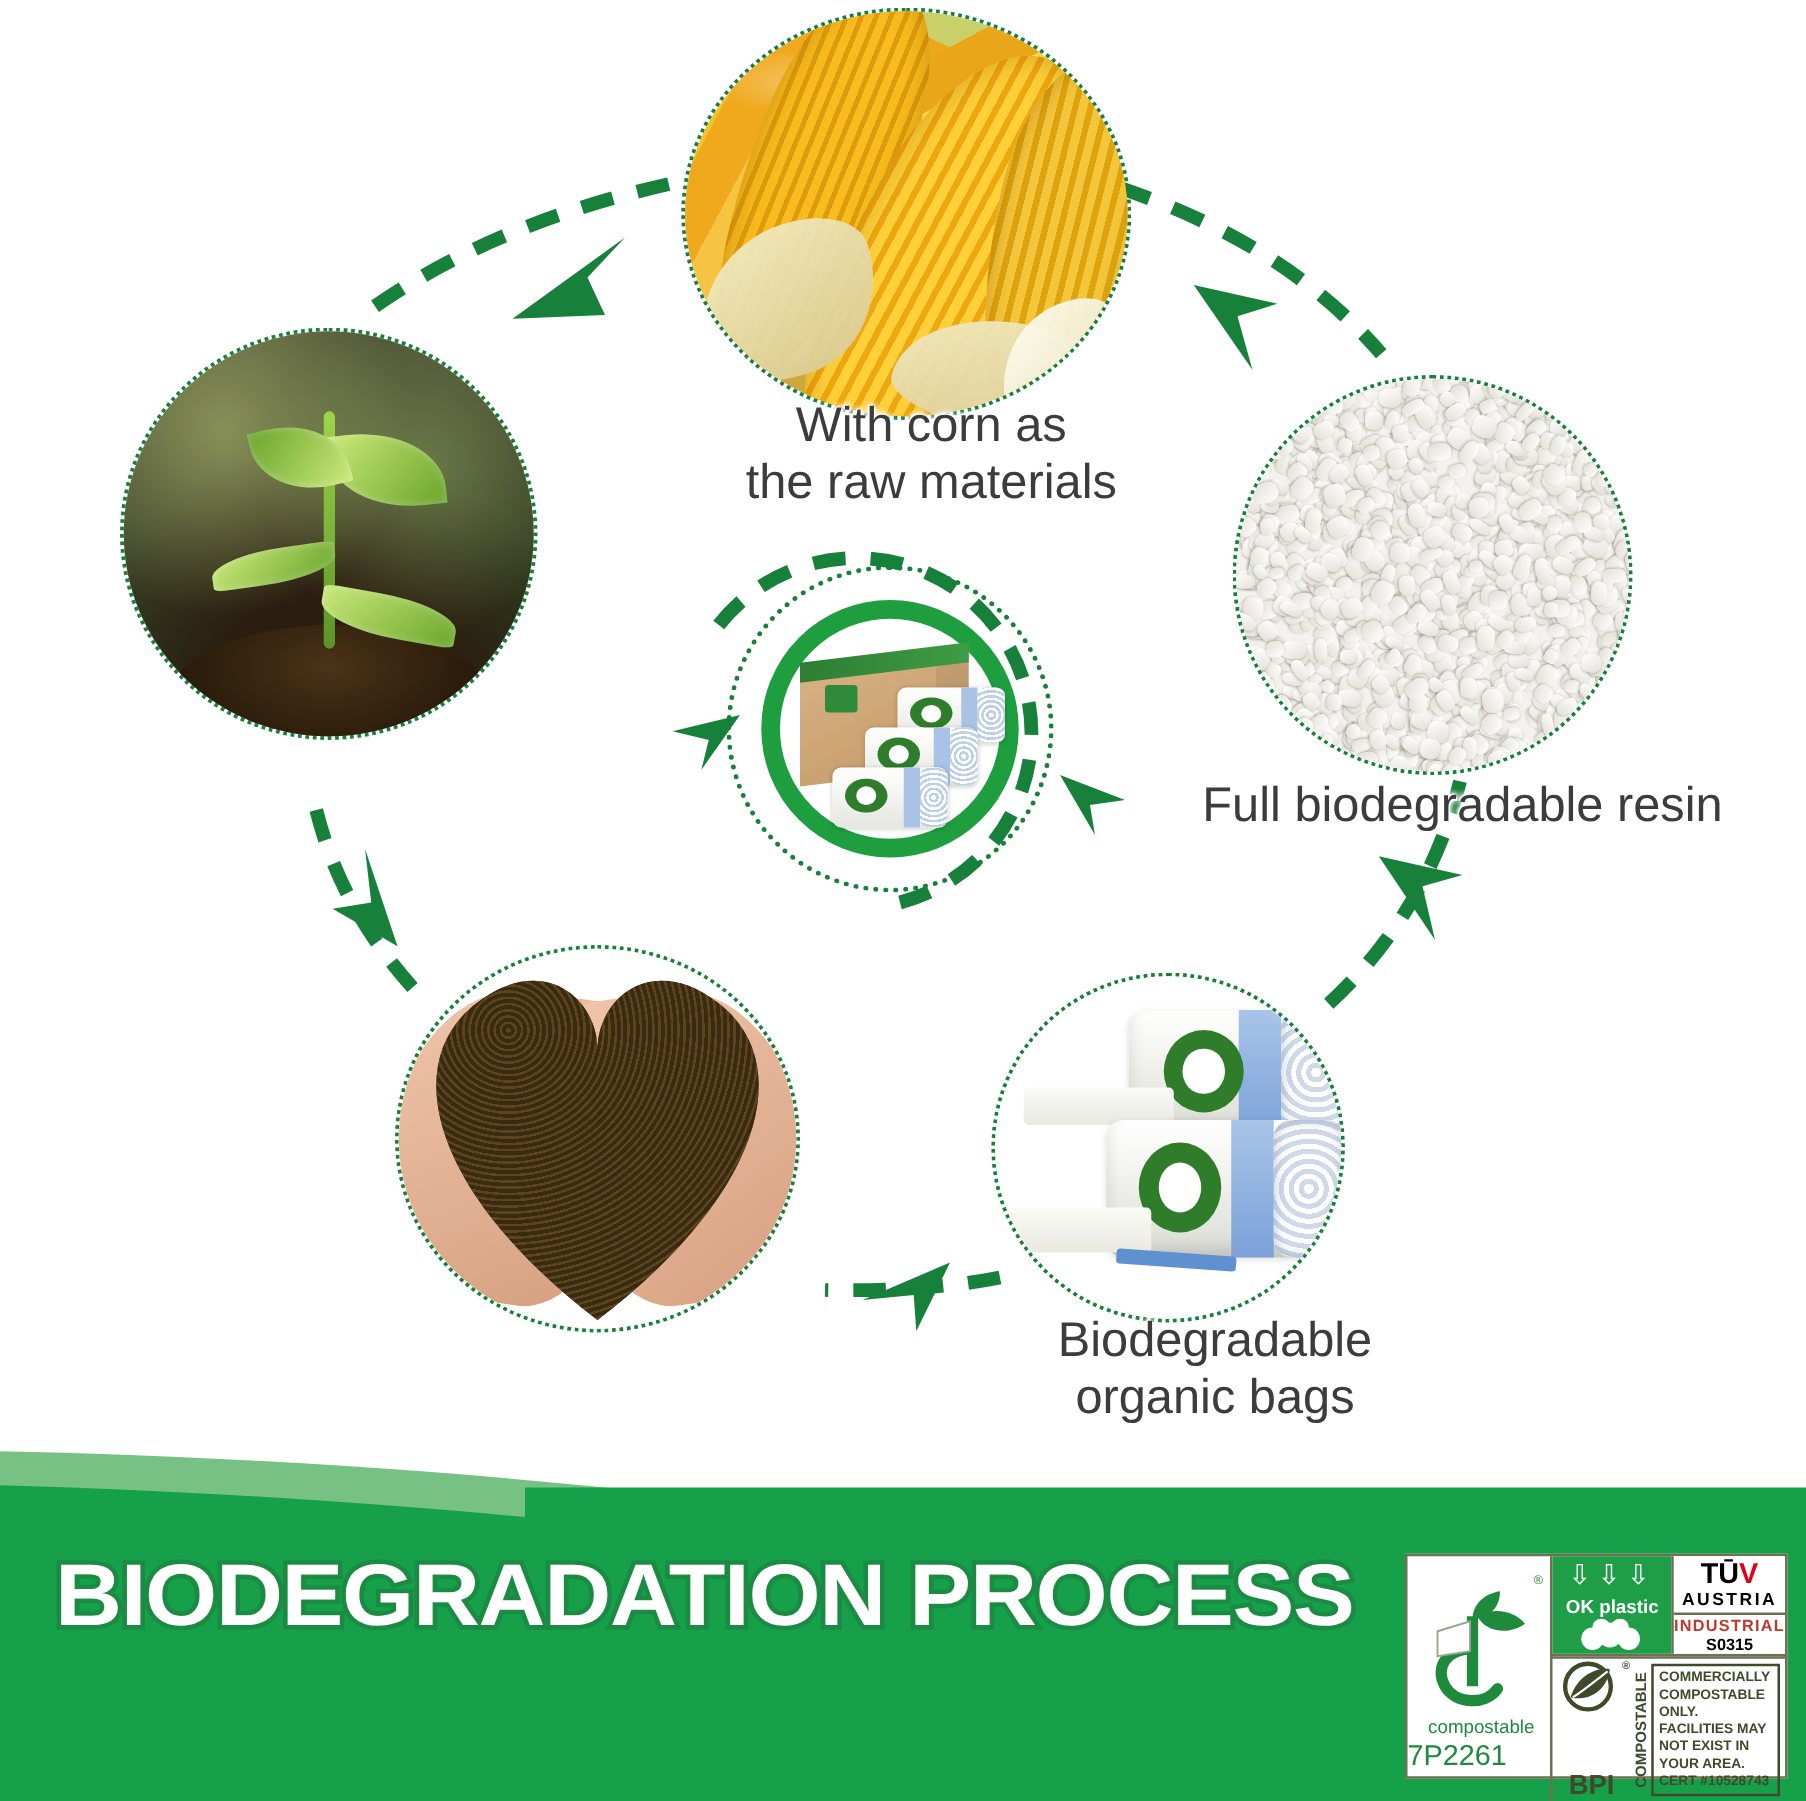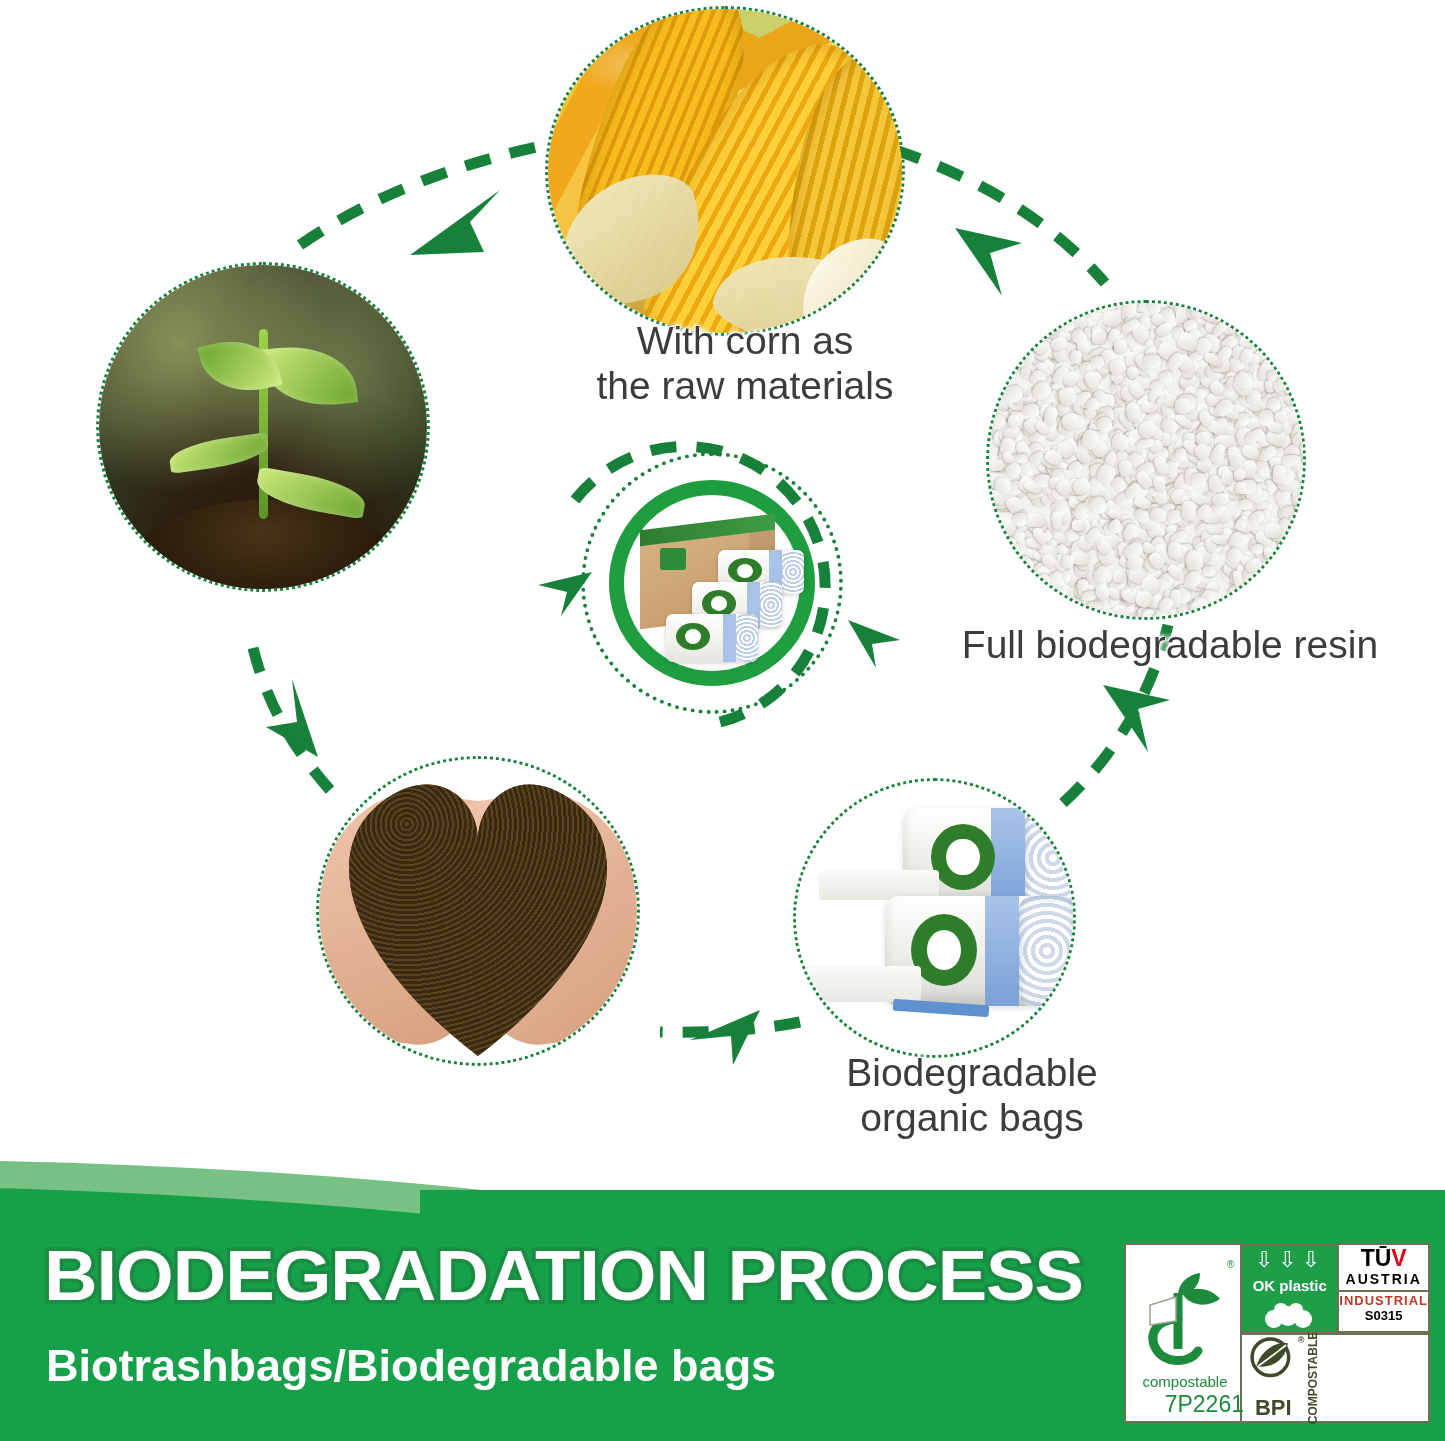--- a/index.html
+++ b/index.html
@@ -131,21 +131,21 @@
      color:#fff;white-space:nowrap;}
 
   
   #cert{position:absolute;left:1124px;top:1243px;width:306px;height:180px;
      background:#fff;border:2px solid #6f6f54;box-sizing:border-box;
      display:flex;}
   #cert-left{width:118px;position:relative;border-right:0;}
   .ok-seed{position:absolute;left:16px;top:18px;width:86px;height:108px;}
   #cert-left .cl-txt{position:absolute;left:0;width:118px;text-align:center;
      color:#1e8a3c;font-size:15px;}
-  #cert-left .cl-num{position:absolute;left:0;width:118px;text-align:right;
+  #cert-left .cl-num{position:absolute;left:0;width:118px;text-align:left;
      color:#1e8a3c;font-size:23px;}
   #cert-right{flex:1;display:flex;flex-direction:column;}
   #cert-top{display:flex;height:86px;border:2px solid #6f6f54;border-right:0;border-top:0;}
   .okc{width:95px;background:#1e9e47;position:relative;color:#fff;}
   .okc .arrows{position:absolute;top:4px;left:0;width:100%;text-align:center;
      font-size:22px;letter-spacing:5px;line-height:1;}
   .okc .okt{position:absolute;top:32px;left:0;width:100%;text-align:center;
      font-size:15px;font-weight:bold;}
   .okc .flower{position:absolute;bottom:2px;left:50%;margin-left:-26px;width:52px;height:26px;}
   .tuv{flex:1;border-left:2px solid #6f6f54;display:flex;flex-direction:column;
@@ -1778,21 +1778,20 @@
   <div class="cap" style="left:788px;top:1050px;width:368px;">Biodegradable
 organic bags</div>
 
   <div id="banner-wrap">
     <div id="banner-accent"></div>
     <div id="banner-main"></div>
     <div id="banner-right"></div>
   </div>
 
   <div id="title">BIODEGRADATION PROCESS</div>
-  <div id="subtitle">Biotrashbags/Biodegradable bags</div>
 
   <div id="cert">
 
     <div id="cert-left">
       <svg class="ok-seed" viewBox="0 0 86 108">
         <path d="M58 10 C 44 12 36 22 36 32 C 48 32 58 24 58 10 Z" fill="#1e8a3c"></path>
         <path d="M40 30 C 54 22 70 26 78 36 C 64 46 46 42 40 30 Z" fill="#1e8a3c"></path>
         <path d="M36 30 C 36 52 36 70 36 86" stroke="#1e8a3c" stroke-width="9" fill="none"></path>
         <path d="M36 56 C 14 56 6 72 14 86 C 22 100 46 102 56 88" stroke="#1e8a3c" stroke-width="9" fill="none" stroke-linecap="round"></path>
         <path d="M8 42 L 34 34 L 34 58 L 8 62 Z" fill="#fff" stroke="#9aa38f" stroke-width="1.5"></path>
@@ -1832,17 +1831,18 @@
             <circle cx="28" cy="24" r="21" fill="none" stroke="#3e4a2a" stroke-width="4"></circle>
             <path d="M12 34 C 18 14 36 6 48 8 C 46 26 30 38 12 34 Z" fill="#3e4a2a"></path>
             <path d="M14 34 C 26 26 38 16 46 10" stroke="#fff" stroke-width="2" fill="none"></path>
           </svg>
           <span style="position:absolute;right:0;top:0;font-size:9px;font-weight:bold;color:#3e4a2a;">®</span>
           <div class="bt">BPI</div>
         </div>
         <div class="compv">
           <span>COMPOSTABLE</span>
         </div>
+        <div class="bpibox">COMMERCIALLY COMPOSTABLE ONLY. FACILITIES MAY NOT EXIST IN YOUR AREA. CERT #10528743</div>
       </div>
     </div>
   </div>
 
 </div>
 
 </body></html>

